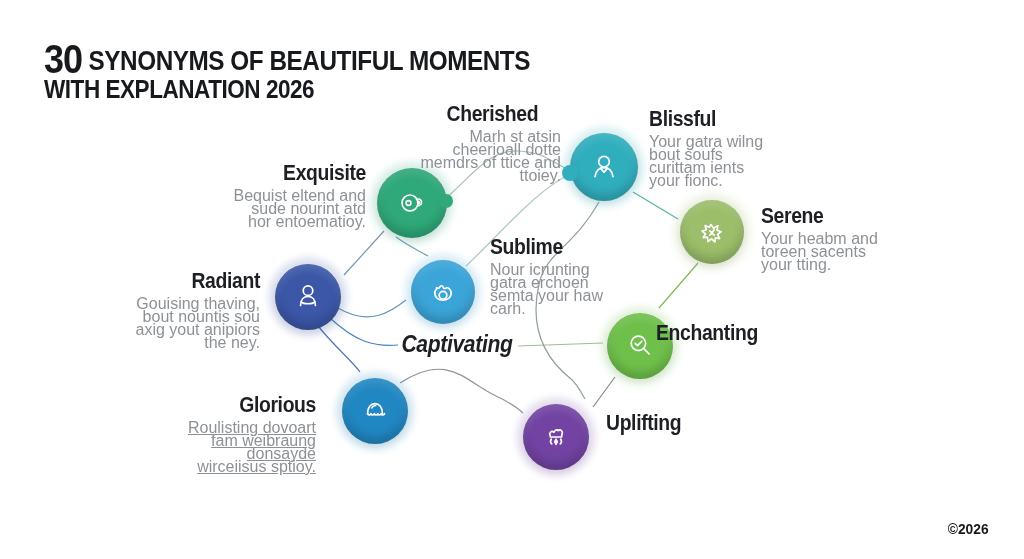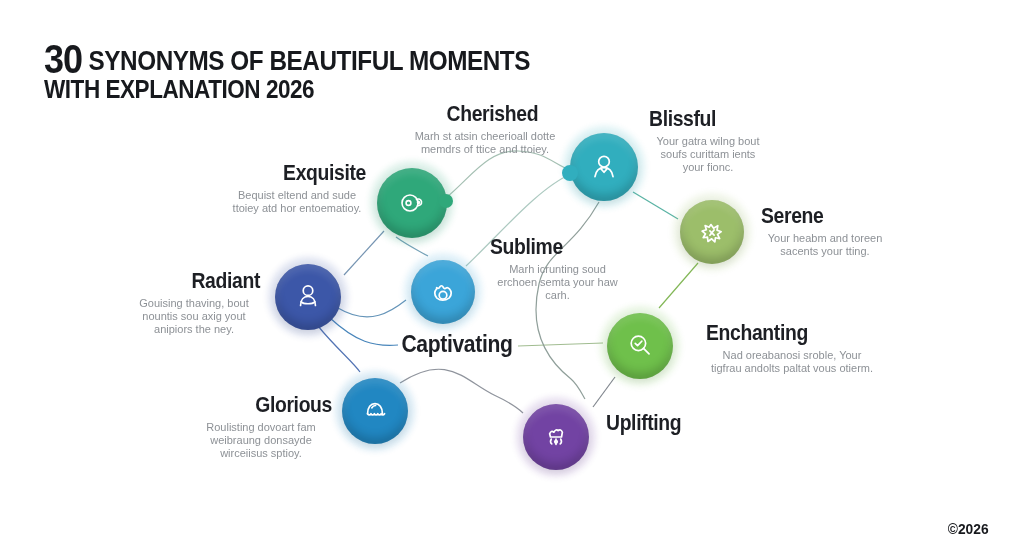--- a/index.html
+++ b/index.html
@@ -28,33 +28,33 @@
   .c-cherished{left:570px;top:133px;width:68px;height:68px;}
   .c-serene{left:680px;top:200px;width:64px;height:64px;}
   .c-radiant{left:275px;top:264px;width:66px;height:66px;}
   .c-sublime{left:411px;top:260px;width:64px;height:64px;}
   .c-enchanting{left:607px;top:313px;width:66px;height:66px;}
   .c-glorious{left:342px;top:378px;width:66px;height:66px;}
   .c-uplifting{left:523px;top:404px;width:66px;height:66px;}
   
   .label{position:absolute;z-index:3;}
   .label h3{margin:0;font-size:22px;font-weight:700;color:#1d1f24;letter-spacing:-0.4px;transform:scaleX(0.88);}
-  .label p{margin:3px 0 0 0;font-size:11px;line-height:13px;color:#8d9196;text-align:center;}
+  .label p{margin:3px 0 0 0;font-size:16px;line-height:13px;color:#8d9196;}
   .align-r{text-align:right;}  .align-r h3{transform-origin:right;}  .align-r p{margin-left:auto;}
   .align-l{text-align:left;}   .align-l h3{transform-origin:left;}
-  .align-c{text-align:center;} .align-c h3{transform-origin:center;}
+  .align-c{text-align:center;font-style:italic;} .align-c h3{transform-origin:center;}
   .l-exquisite{left:206px;top:160px;width:160px;}   .l-exquisite p{max-width:138px;}
   .l-cherished{left:405px;top:101px;width:156px;}   .l-cherished h3{text-align:center;} .l-cherished p{max-width:152px;}
   .l-blissful{left:649px;top:106px;width:125px;}    .l-blissful p{max-width:118px;}
   .l-serene{left:761px;top:203px;width:170px;}      .l-serene p{max-width:128px;}
   .l-radiant{left:100px;top:268px;width:160px;}     .l-radiant p{max-width:132px;}
   .l-sublime{left:490px;top:234px;width:145px;}     .l-sublime p{max-width:135px;}
   .l-captivating{left:379px;top:330px;width:156px;} .l-captivating h3{font-size:24px;}
-  .l-enchanting{left:706px;top:320px;width:185px;}  .l-enchanting p{max-width:172px;}
-  .l-glorious{left:172px;top:392px;width:160px;}    .l-glorious p{max-width:142px;}
+  .l-enchanting{left:656px;top:320px;width:185px;}  .l-enchanting p{max-width:172px;}
+  .l-glorious{left:156px;top:392px;width:160px;}    .l-glorious p{max-width:142px;text-decoration:underline;}
   .l-uplifting{left:606px;top:410px;width:160px;}   .l-uplifting p{max-width:150px;}
 </style>
 </head>
 <body>
 
 <div class="canvas">
 
   <div class="header">
     <div class="t1"><span class="num">30</span> <span>SYNONYMS OF BEAUTIFUL MOMENTS</span></div>
     <div class="t2">WITH EXPLANATION 2026</div>
@@ -153,21 +153,21 @@
   <div class="circle c-uplifting" style="background: rgb(114, 67, 163);">
     <svg class="icon" width="34" height="34" viewBox="0 0 32 32">
       <path d="M10 13 q1.5-3.5 4-1.5 q2-3.5 4-1.5 q2.5-2 4 1.5 l-0.8 4.5 h-10.4 z"></path>
       <path d="M11.5 18 q-1.5 3 0.5 4.5 M16 18 q-0.3 3 0 5 M20.5 18 q1.5 3-0.5 4.5"></path>
       <circle cx="16" cy="20.5" r="1.2"></circle>
     </svg>
   </div>
 
   <div class="label l-exquisite align-r">
     <h3>Exquisite</h3>
-    <p>Bequist eltend and sude ttoiey atd hor entoematioy.</p>
+    <p>Bequist eltend and sude nourint atd hor entoematioy.</p>
   </div>
 
   <div class="label l-cherished align-r">
     <h3>Cherished</h3>
     <p>Marh st atsin cheerioall dotte memdrs of ttice and ttoiey.</p>
   </div>
 
   <div class="label l-blissful align-l">
     <h3>Blissful</h3>
     <p>Your gatra wilng bout soufs curittam ients your fionc.</p>
@@ -178,30 +178,29 @@
     <p>Gouising thaving, bout nountis sou axig yout anipiors the ney.</p>
   </div>
 
   <div class="label l-serene align-l">
     <h3>Serene</h3>
     <p>Your heabm and toreen sacents your tting.</p>
   </div>
 
   <div class="label l-sublime align-l">
     <h3>Sublime</h3>
-    <p>Marh icrunting soud erchoen semta your haw carh.</p>
+    <p>Nour icrunting gatra erchoen semta your haw carh.</p>
   </div>
 
   <div class="label l-captivating align-c">
     <h3>Captivating</h3>
   </div>
 
   <div class="label l-enchanting align-l">
     <h3>Enchanting</h3>
-    <p>Nad oreabanosi sroble, Your tigfrau andolts paltat vous otierm.</p>
   </div>
 
   <div class="label l-glorious align-r">
     <h3>Glorious</h3>
     <p>Roulisting dovoart fam weibraung donsayde wirceiisus sptioy.</p>
   </div>
 
   <div class="label l-uplifting align-l">
     <h3>Uplifting</h3>
   </div>

